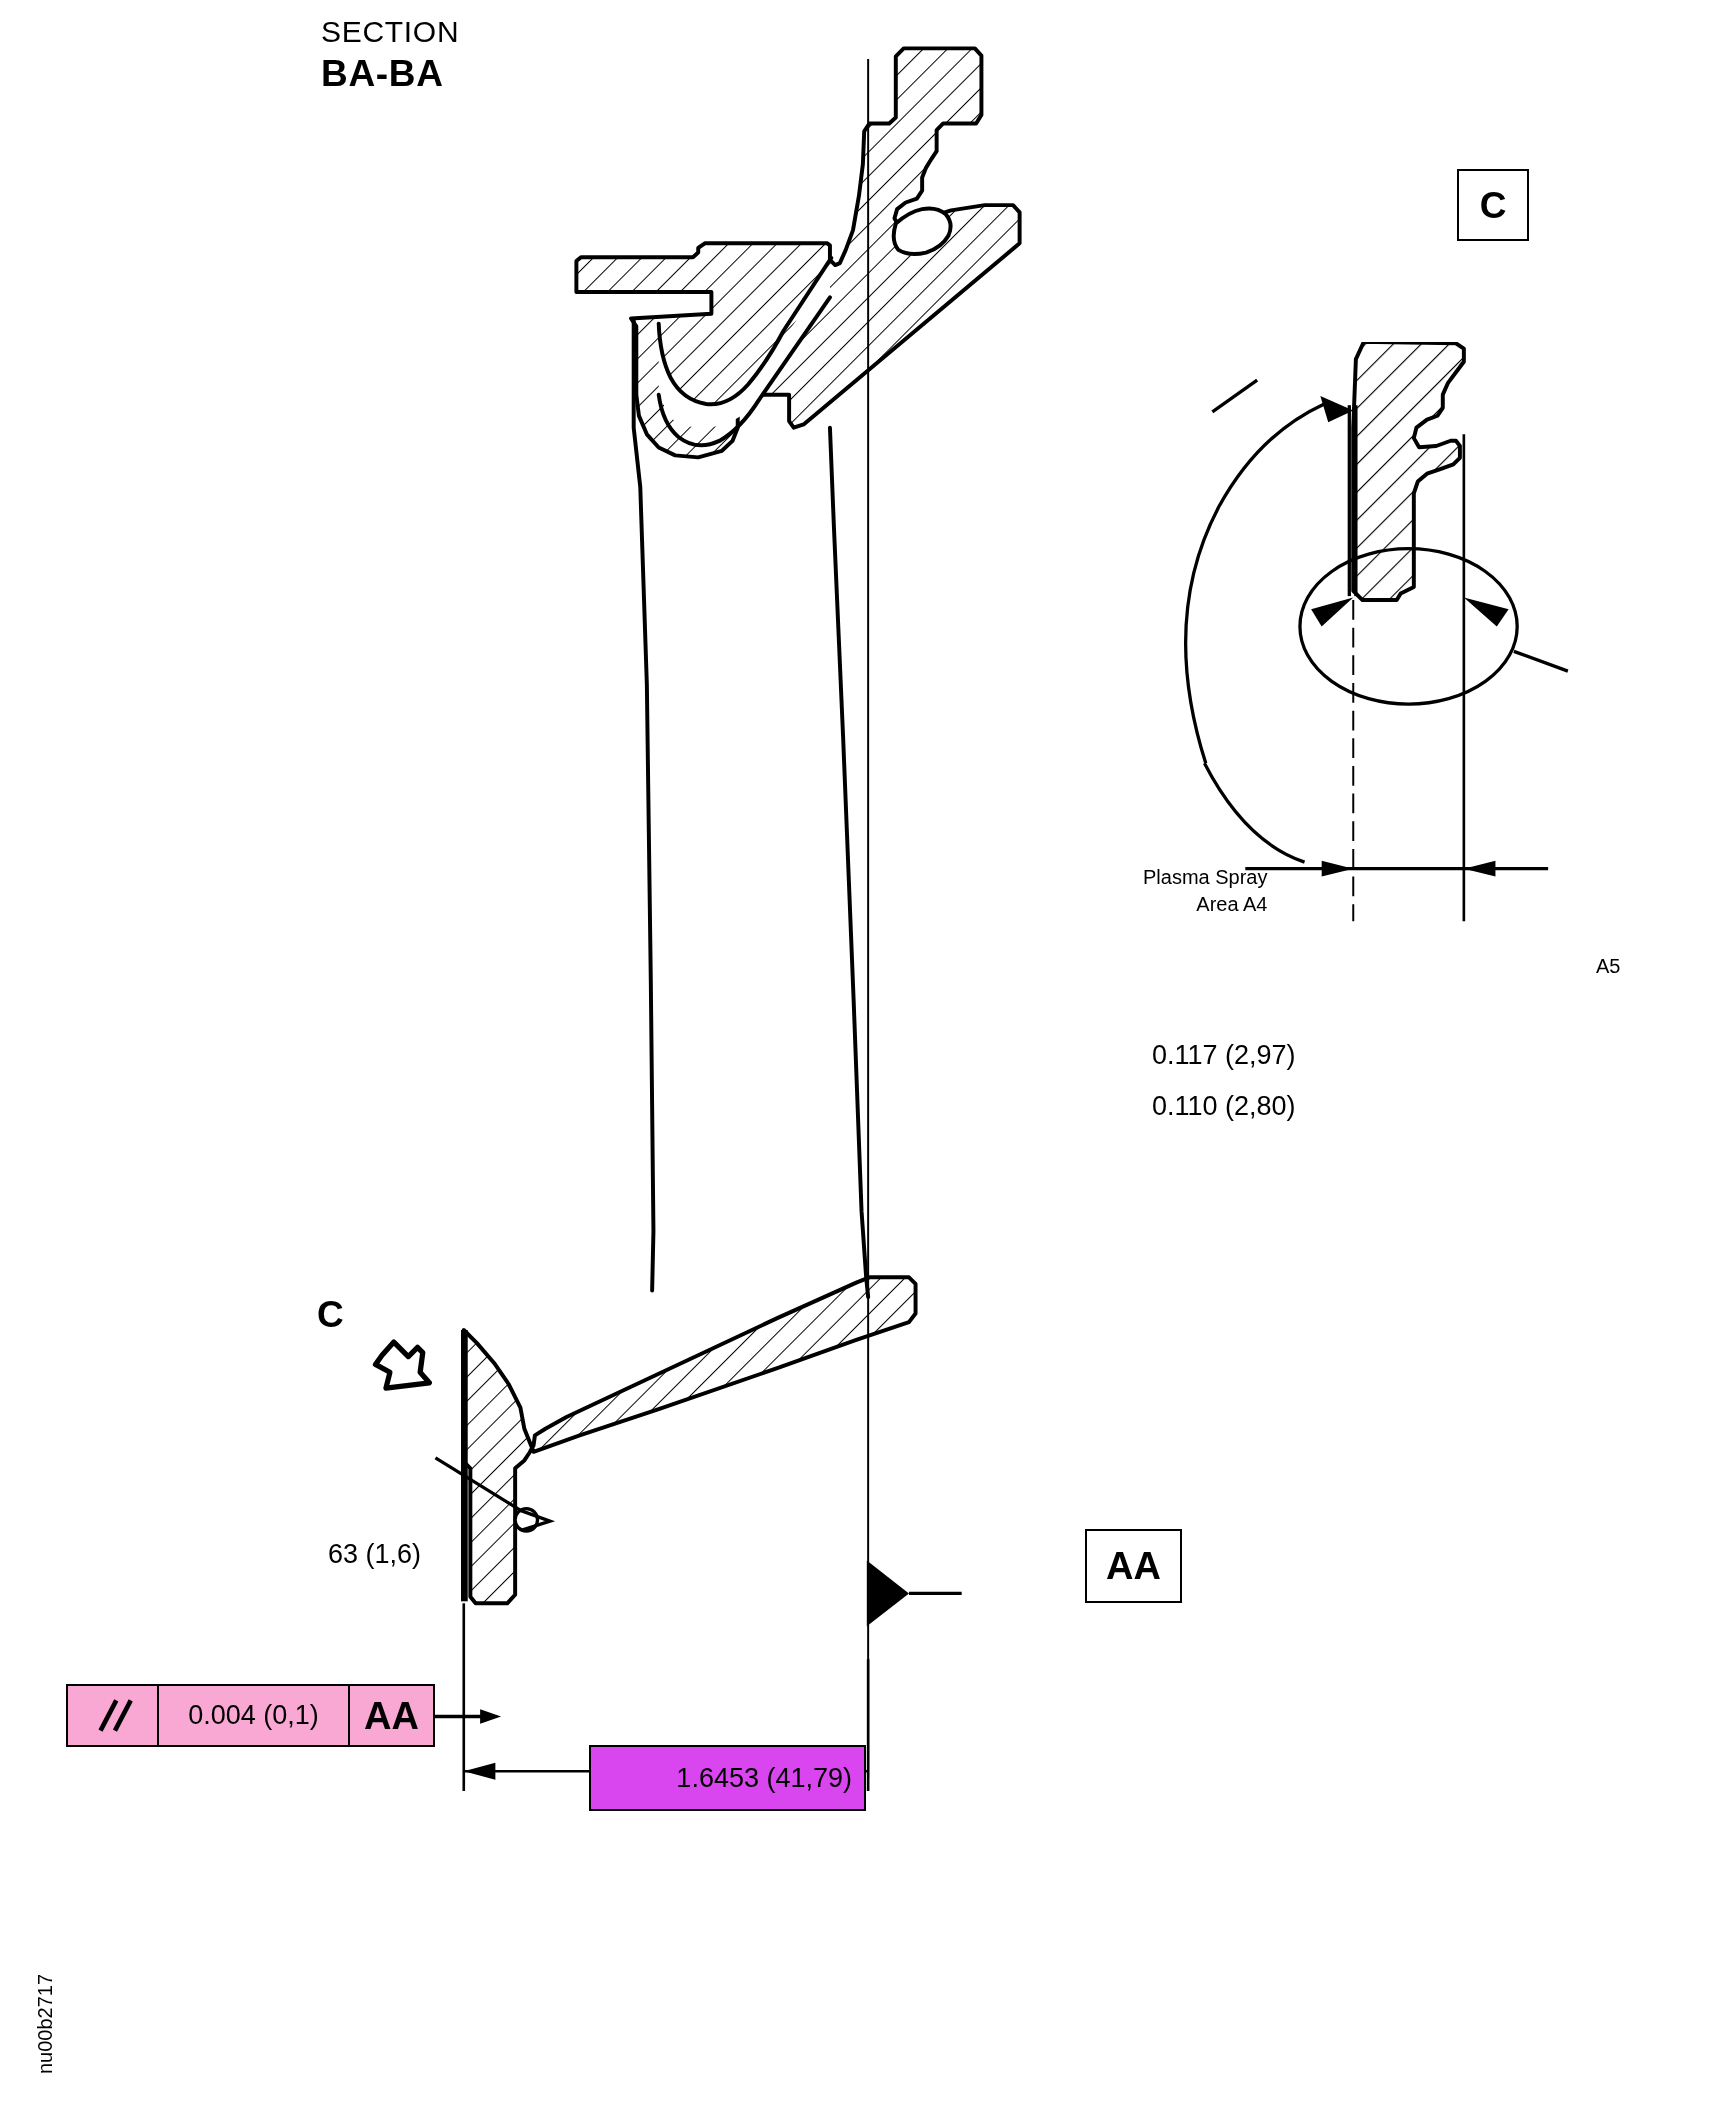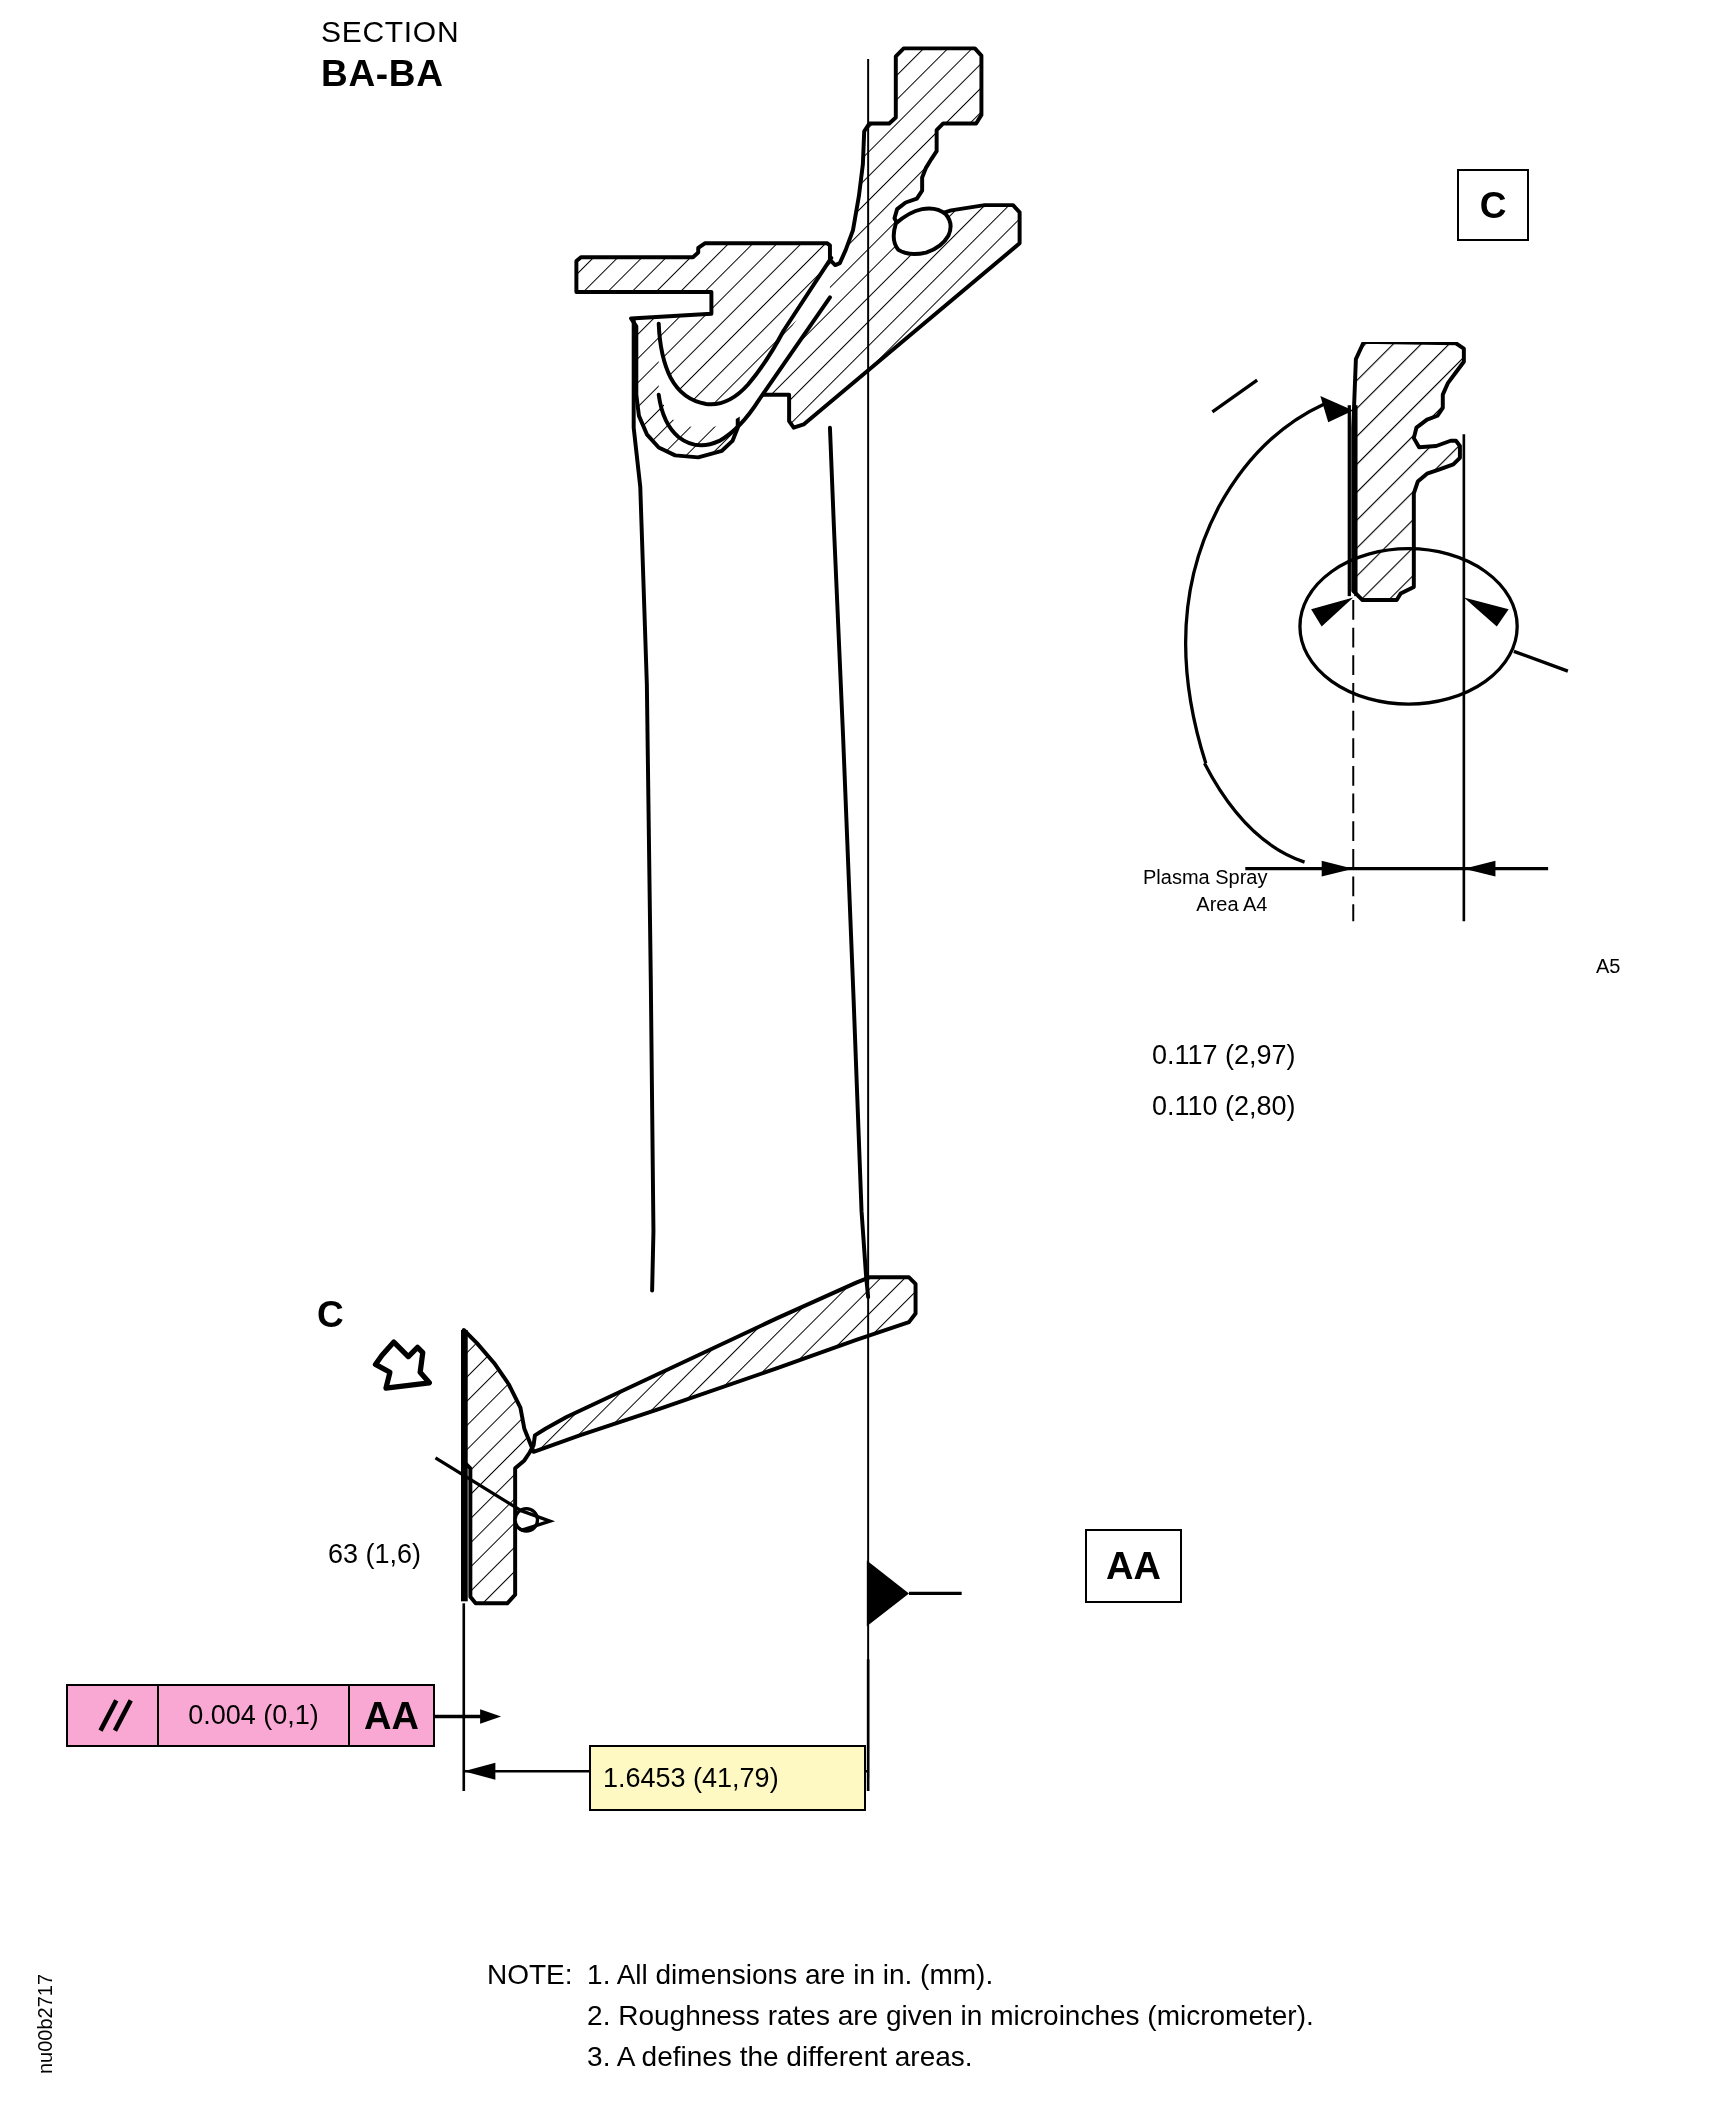--- a/index.html
+++ b/index.html
@@ -81,25 +81,25 @@
     align-items:center;
     justify-content:center;
     border-right:2.6px solid #000;
     box-sizing:border-box;
     padding:0 9.2px;
   }
   .fcf-cell:last-child{border-right:none;}
 
   .dimbox{
     border:2.6px solid #000;
-    background:#fef9c3;
+    background:#d946ef;
     box-sizing:border-box;
     display:flex;
     align-items:center;
-    justify-content:flex-start;
+    justify-content:flex-end;
     padding:0 12px;
   }
 
   
   .rot{
     transform:rotate(-90deg);
     transform-origin:left top;
     white-space:nowrap;
   }
 
@@ -414,29 +414,19 @@
     <div class="t-label" style="margin-top:4px;">Area A4</div>
   </div>
 
   <div class="abs t-label noselect" style="left:1596px;top:955px;">A5</div>
 
   <div class="abs noselect" style="left:1152px;top:1040px;">
     <div class="t-dim">0.117 (2,97)</div>
     <div class="t-dim" style="margin-top:20px;">0.110 (2,80)</div>
   </div>
 
-  <div class="abs noselect" style="left:487px;top:1959px;">
-    <div style="display:flex;align-items:flex-start;">
-      <div class="t-note" style="margin-right:14.5px;">NOTE:</div>
-      <div>
-        <div class="t-note">1. All dimensions are in in. (mm).</div>
-        <div class="t-note" style="margin-top:9.2px;">2. Roughness rates are given in microinches (micrometer).</div>
-        <div class="t-note" style="margin-top:9.2px;">3. A defines the different areas.</div>
-      </div>
-    </div>
-  </div>
 
   <div class="abs noselect" style="left:34px;top:2074px;">
     <div class="rot t-edgecode">nu00b2717</div>
   </div>
 
 </div>
 
 
 </body></html>

